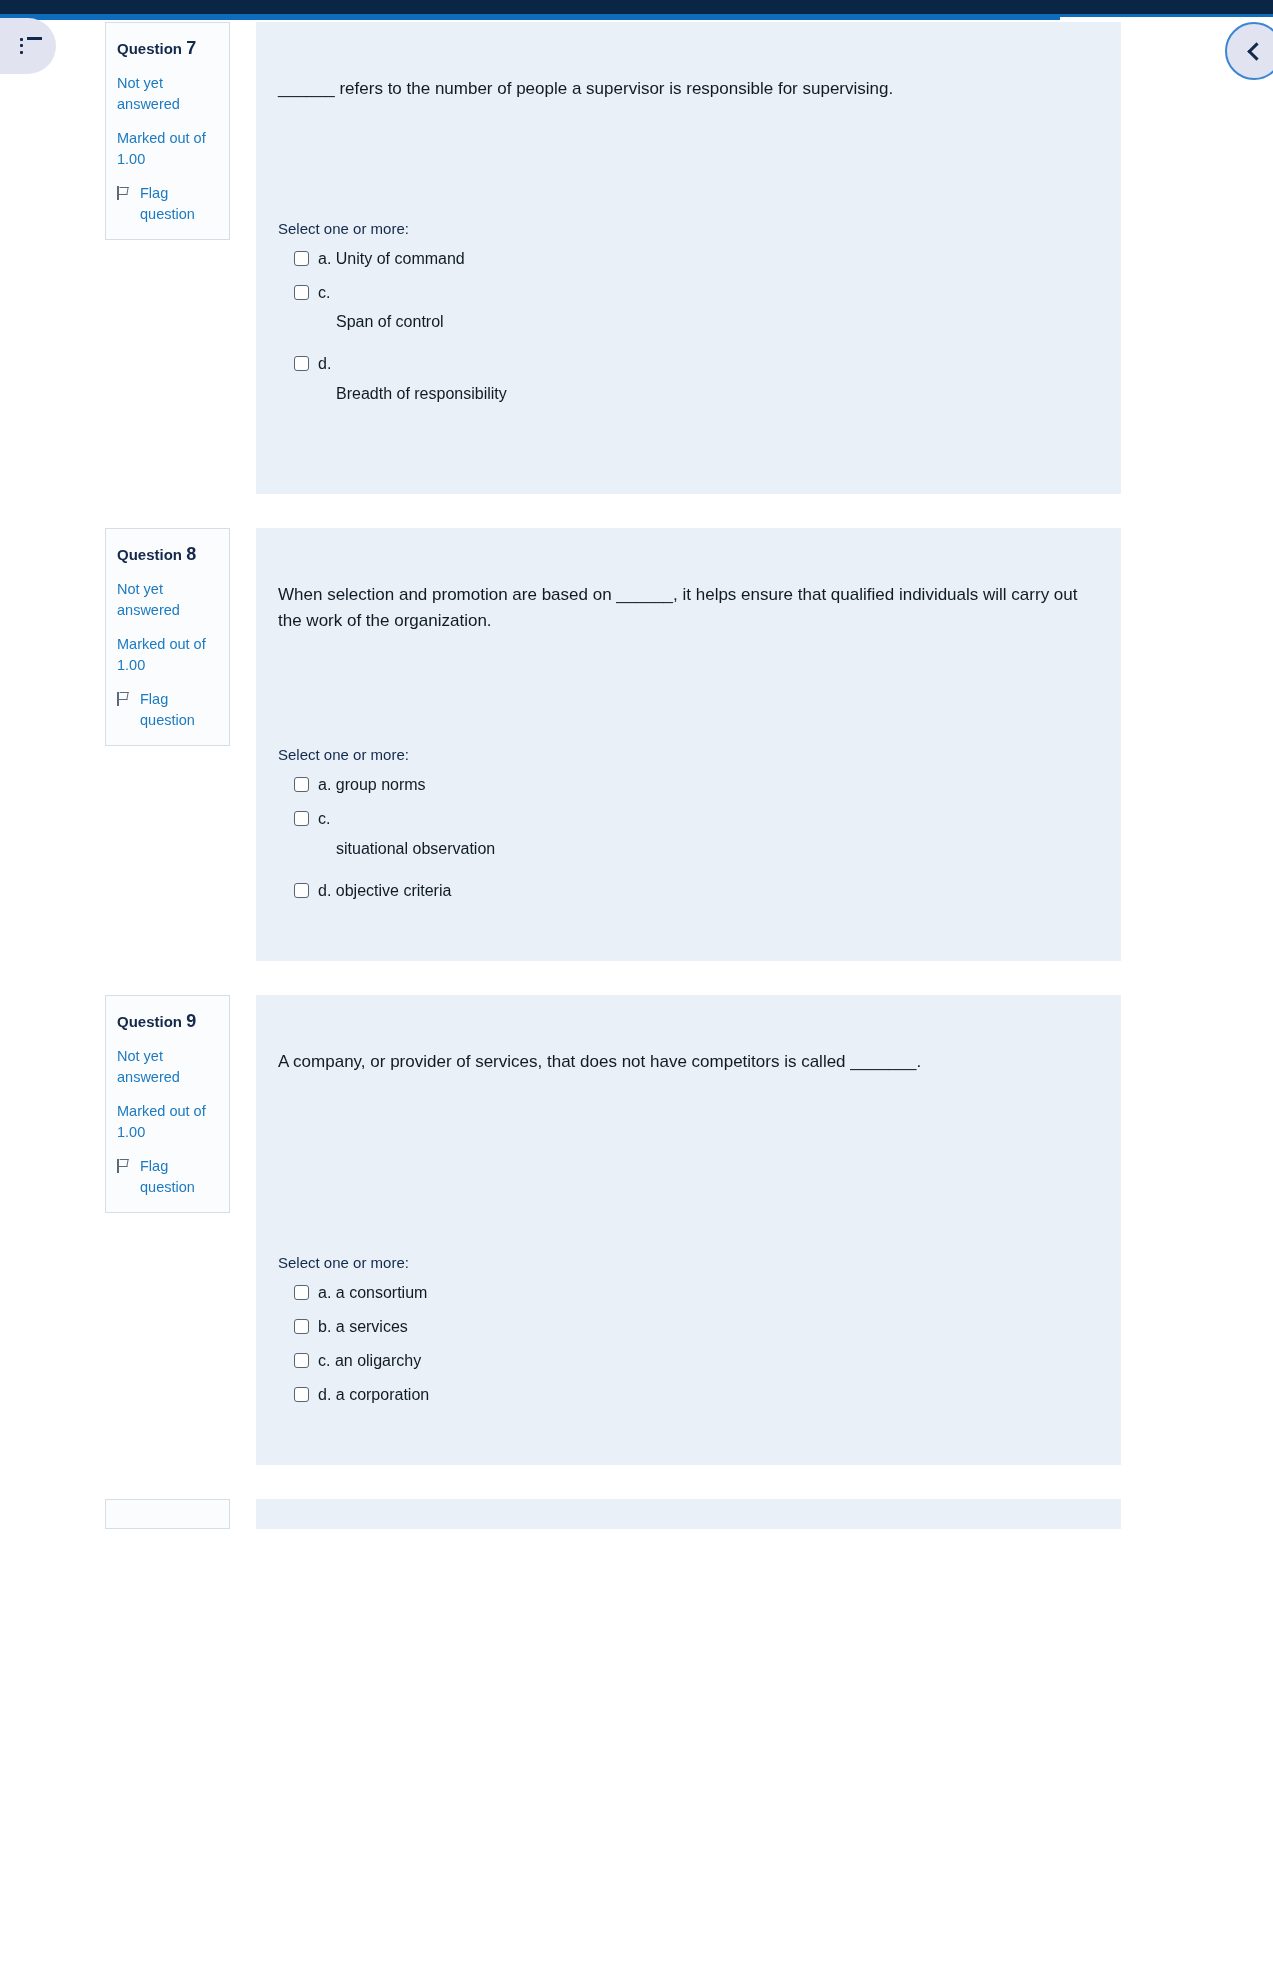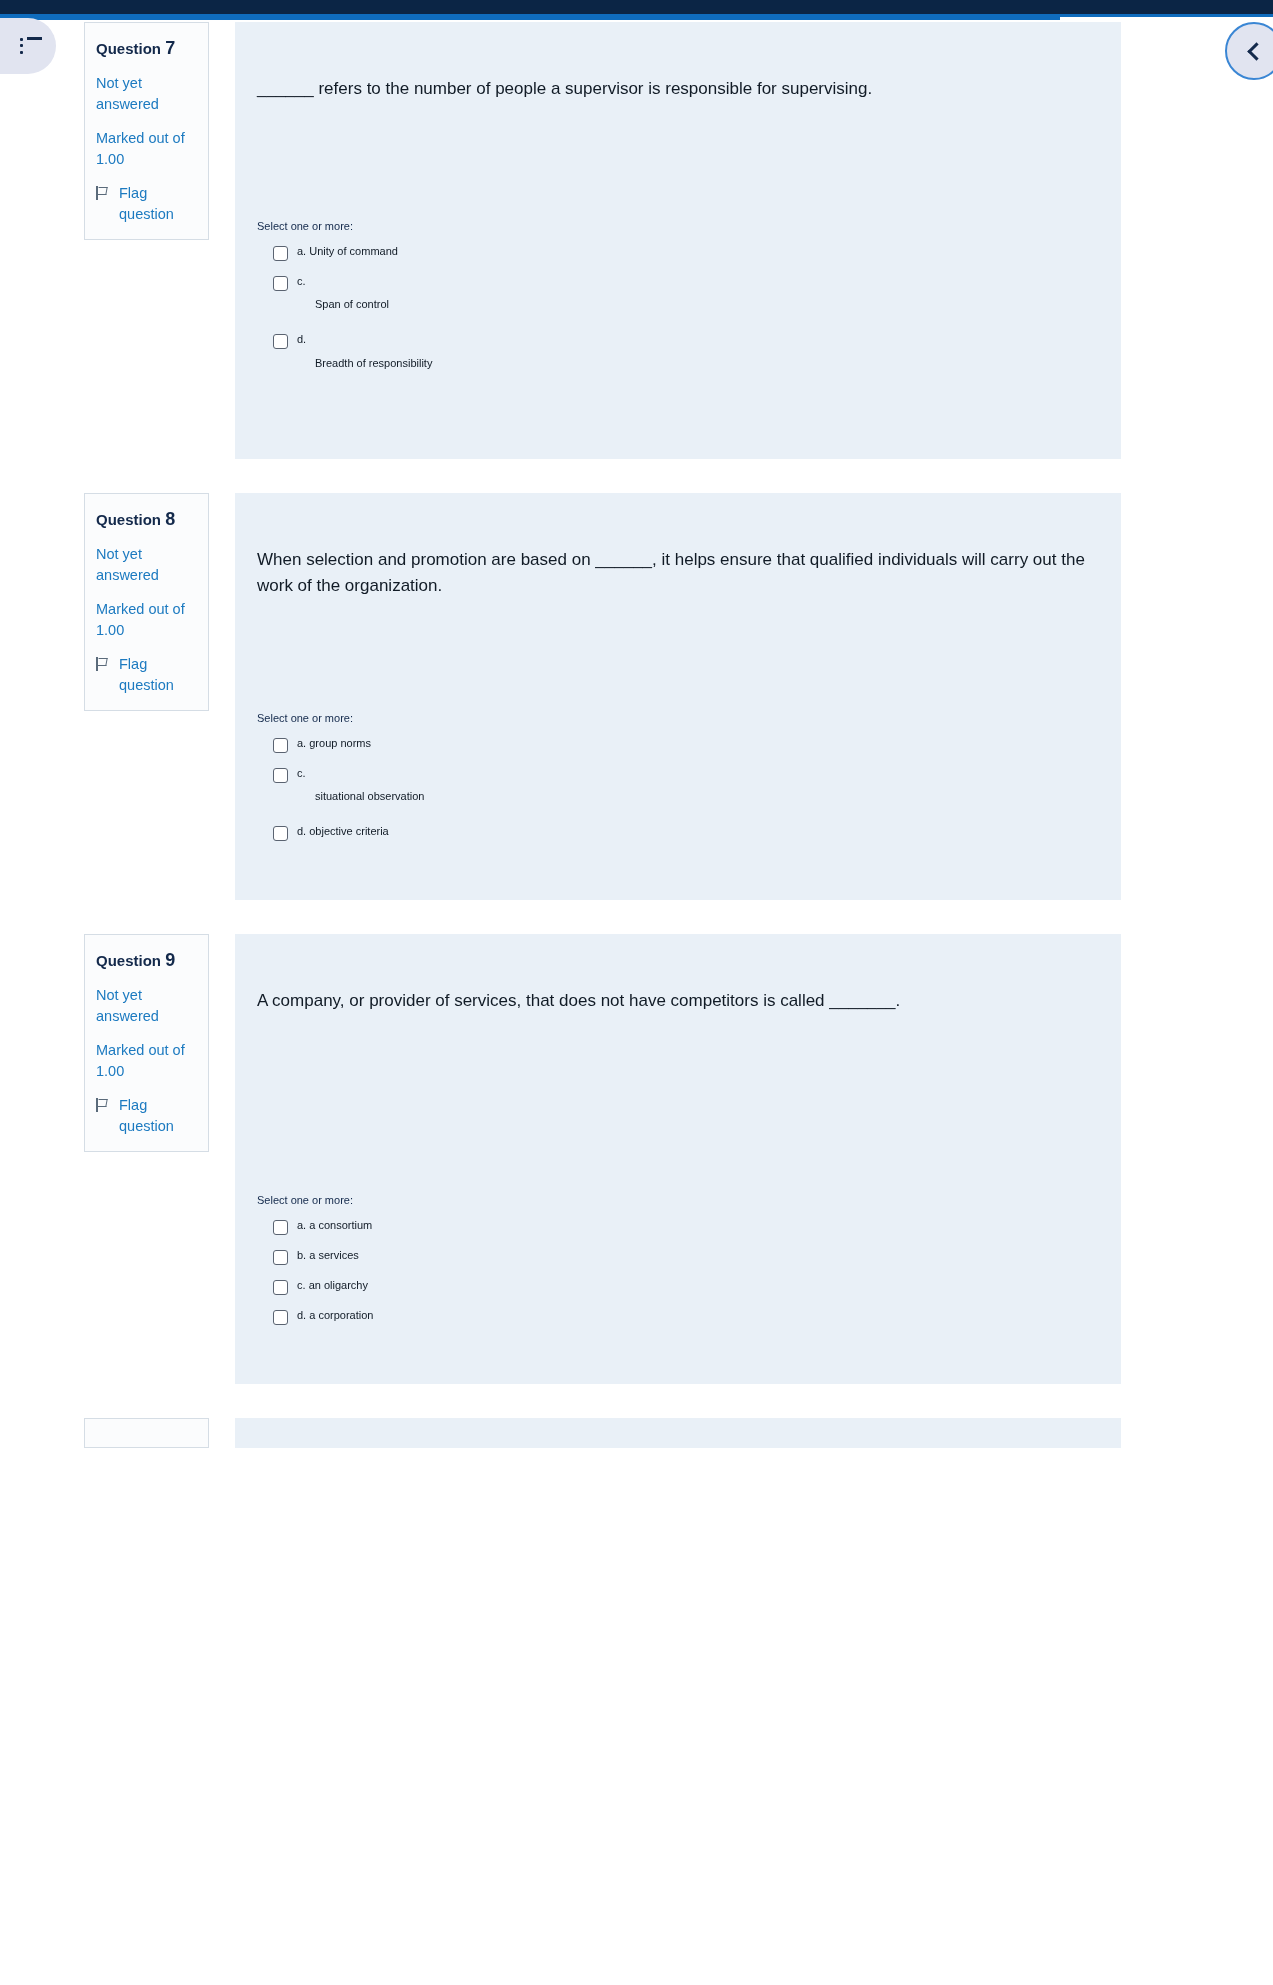--- a/index.html
+++ b/index.html
@@ -104,20 +104,21 @@
     transform: rotate(45deg);
     margin-left: 4px;
   }
 
   
   .quiz {
     position: absolute;
     top: 22px;
     left: 0;
     width: 1181px;
+    padding-left: 21px;
   }
   .question {
     display: flex;
     align-items: flex-start;
     margin-bottom: 34px;
     padding-left: 84px;
     padding-right: 60px;
   }
   .qinfo {
     width: 125px;
@@ -178,42 +179,42 @@
     padding: 38px 30px 30px 22px;
     min-height: 200px;
   }
   .qtext {
     font-size: 17px;
     color: #111b26;
     line-height: 1.52;
     margin: 16px 0 0 0;
   }
   .answer-prompt {
-    font-size: 11px;
+    font-size: 15px;
     color: #13294b;
     margin-bottom: 12px;
   }
   .options { margin: 0; padding: 0; list-style: none; }
   .option {
     display: flex;
     align-items: flex-start;
     padding-left: 16px;
     margin-bottom: 13px;
   }
   .cbx {
     width: 15px;
     height: 15px;
     flex: 0 0 15px;
     border: 1.6px solid #5a6371;
     border-radius: 3px;
     background: #ffffff;
     margin-top: 2px;
   }
   .olabel {
-    font-size: 11px;
+    font-size: 16px;
     color: #111b26;
     margin-left: 9px;
     line-height: 1.3;
   }
   
   .option.wrapped { align-items: flex-start; }
   .option.wrapped .olabel {
     display: block;
   }
   .option.wrapped .oletter {

